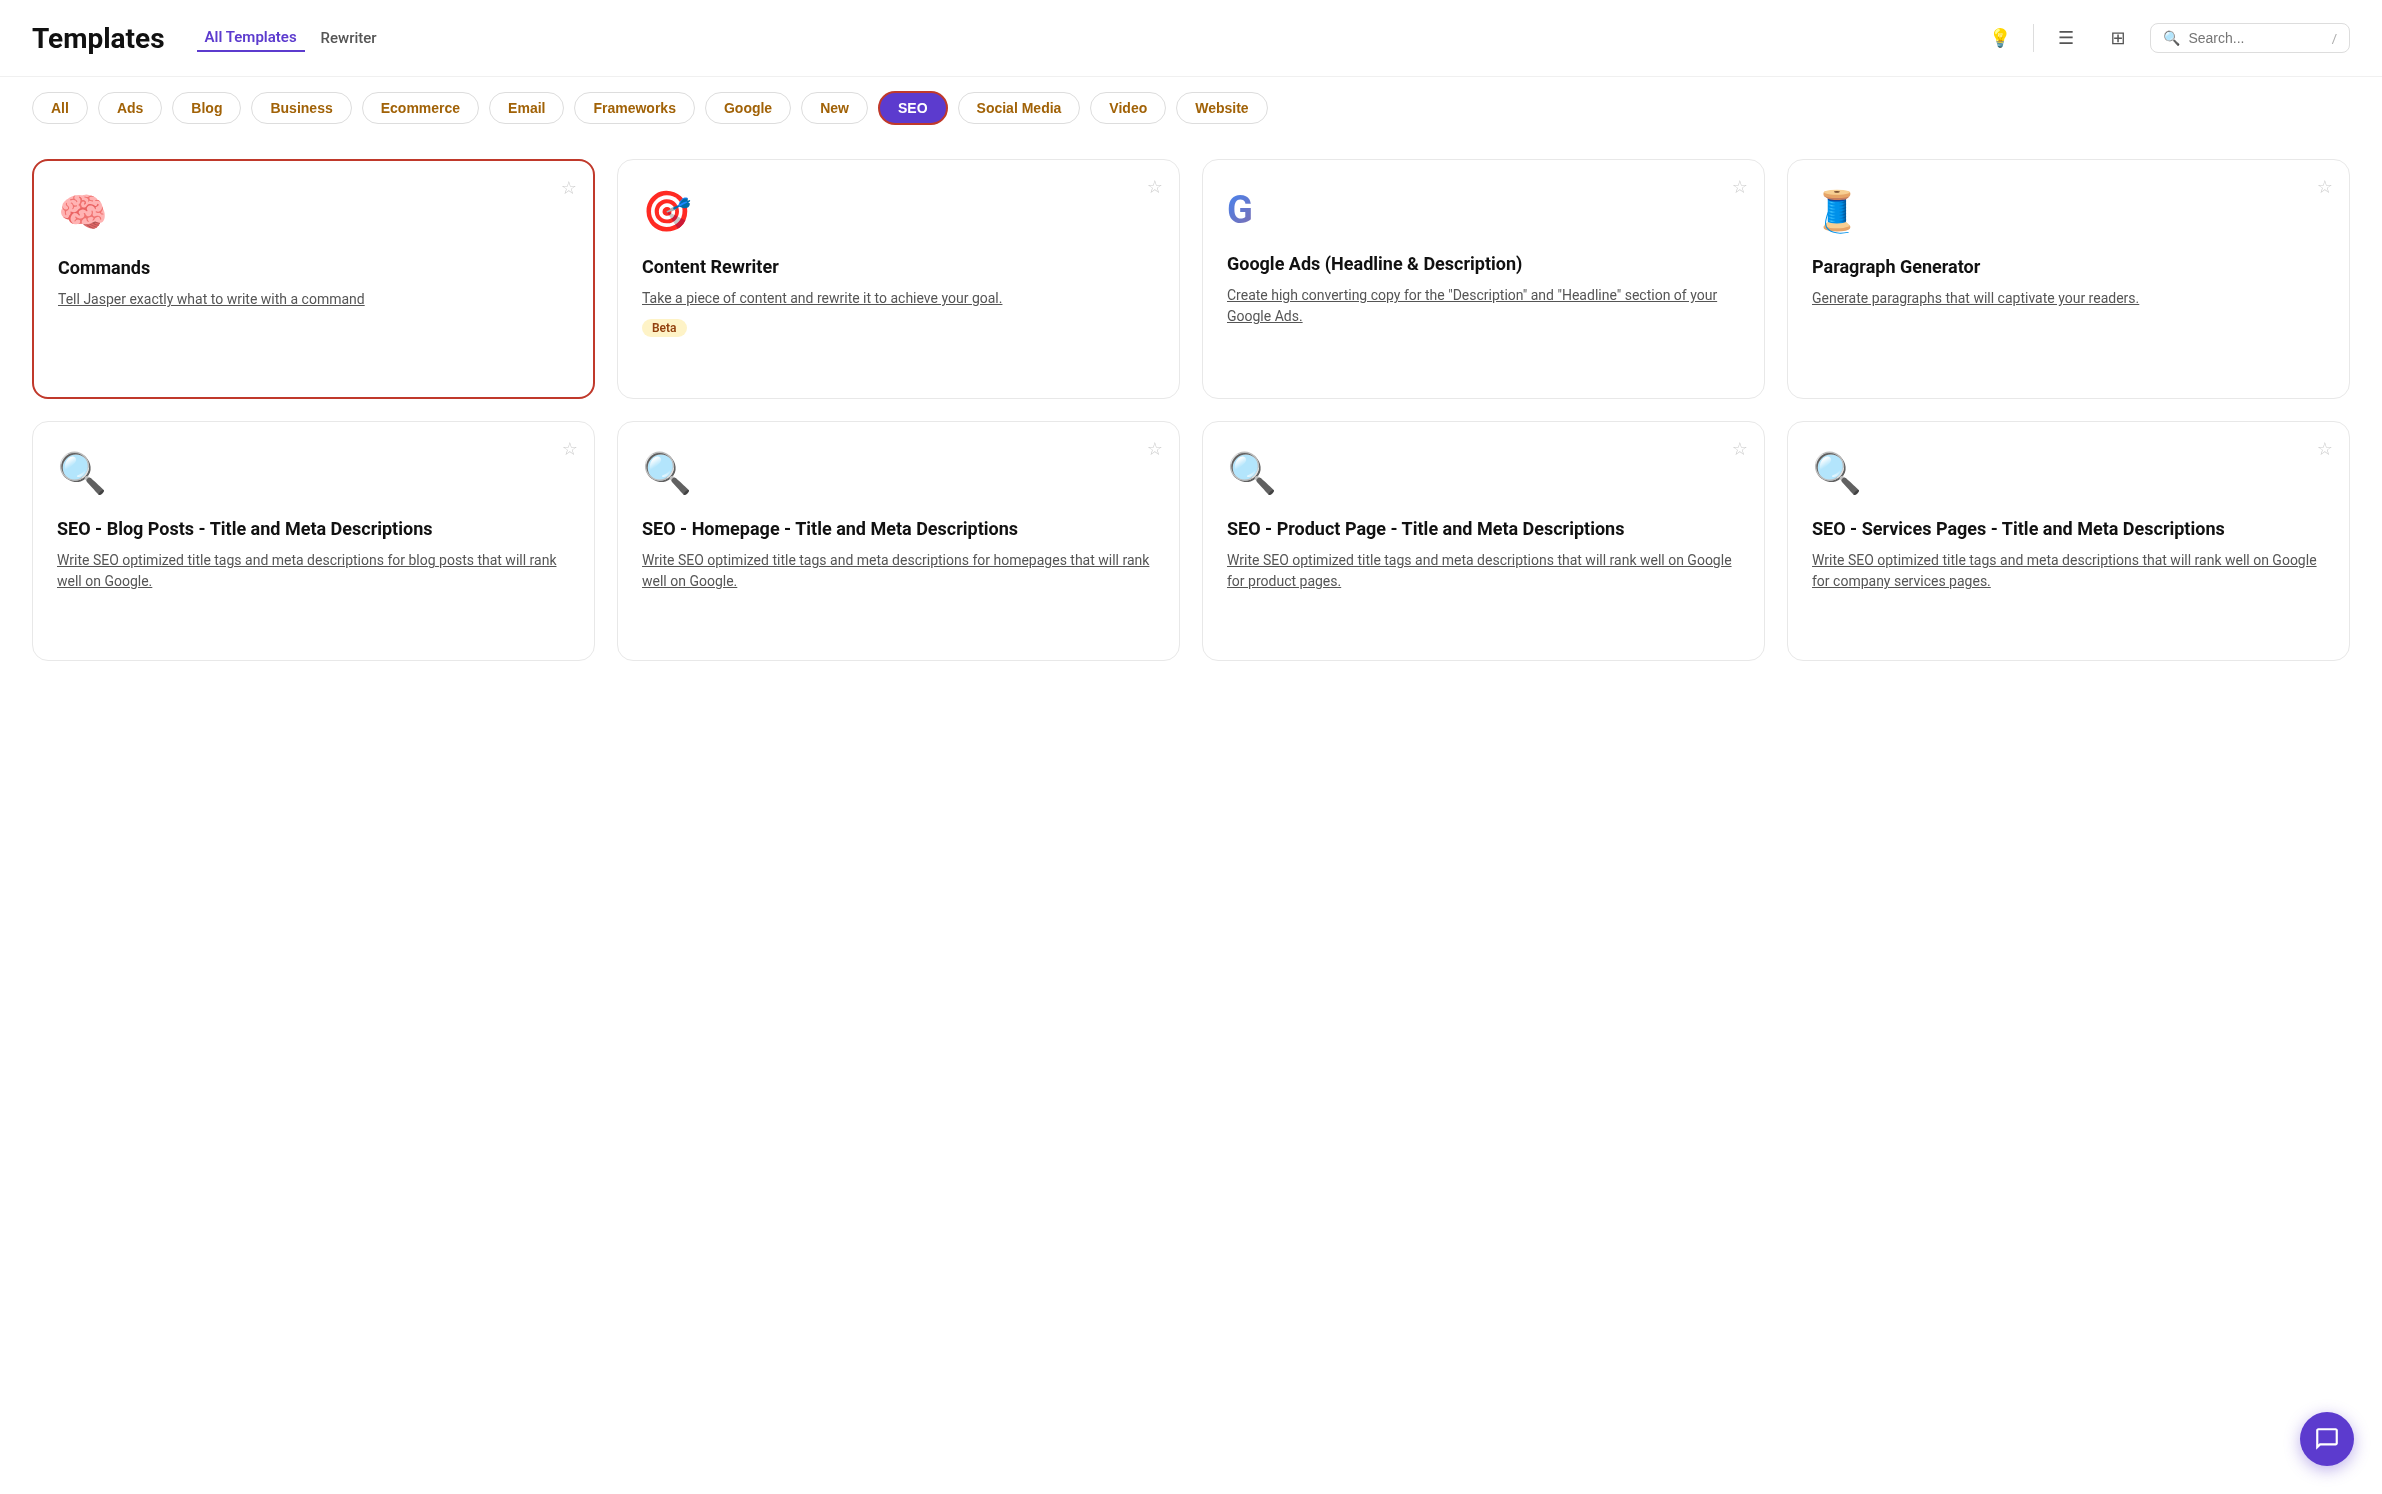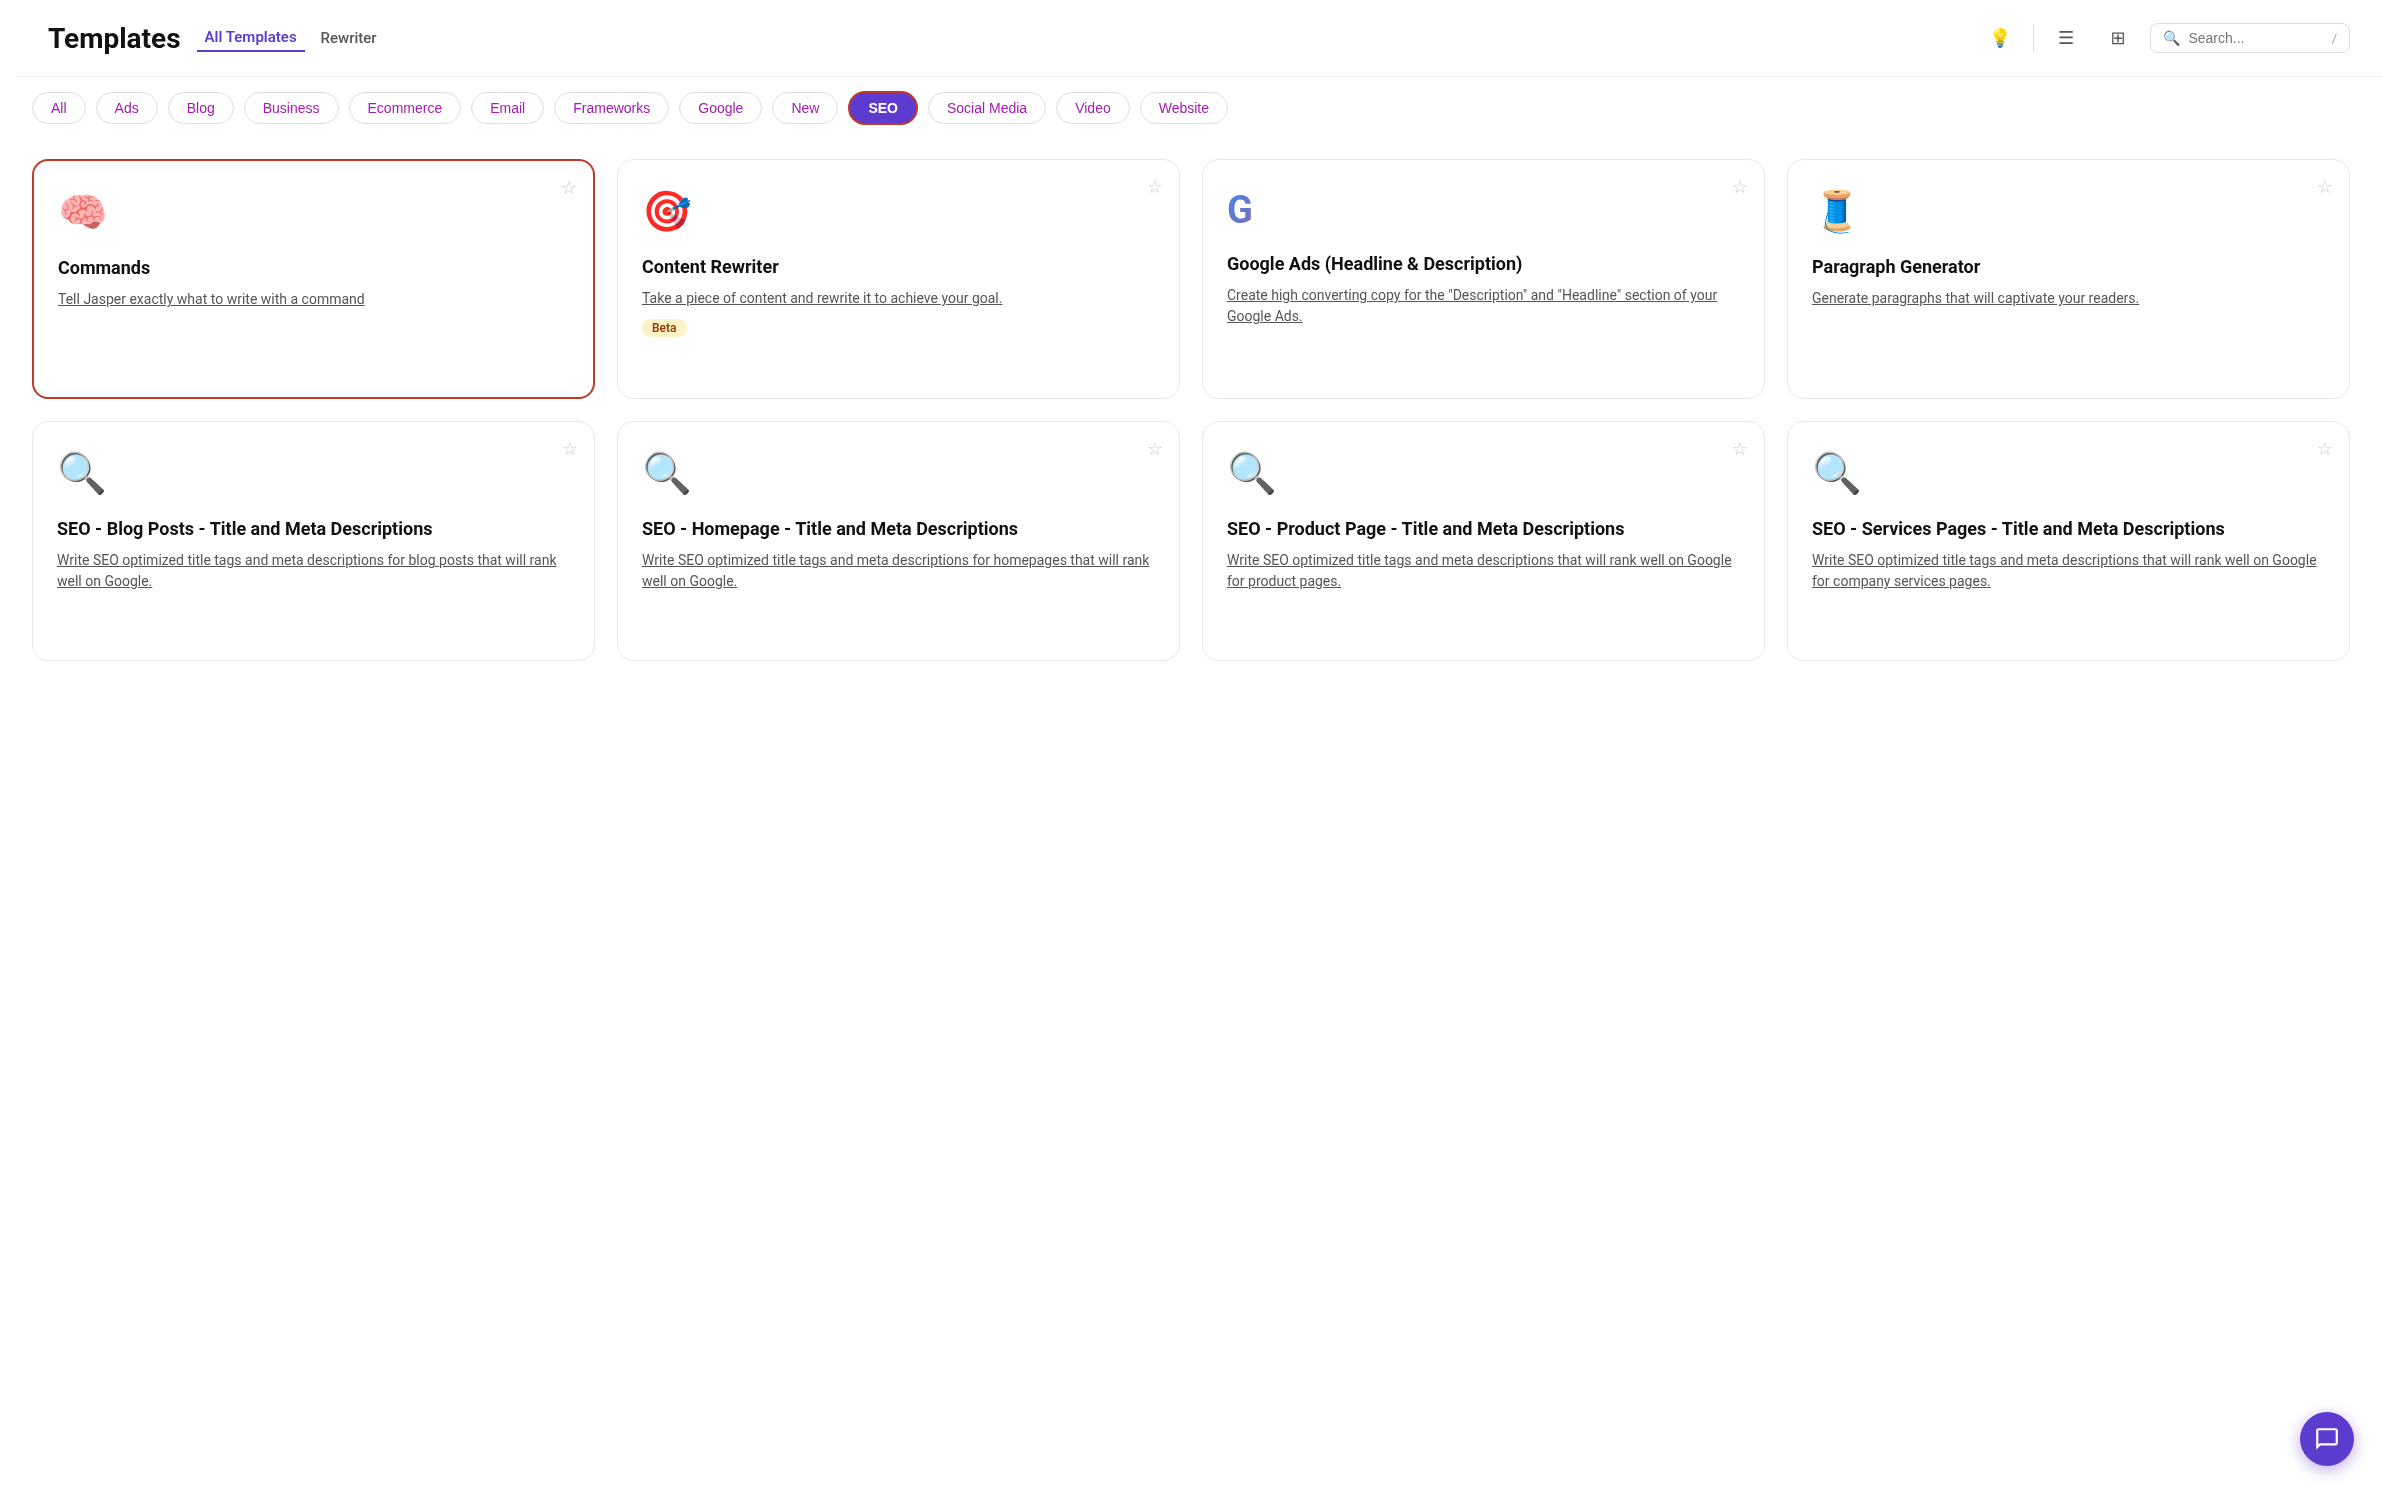--- a/index.html
+++ b/index.html
@@ -8,22 +8,21 @@
       background: #fff;
       color: #1a1a1a;
     }
 
     
     .header {
       display: flex;
       align-items: center;
       padding: 18px 32px;
       border-bottom: 1px solid #f0f0f0;
-      gap: 8px;
-      margin-left: 16px;
+      gap: 24px;
     }
     .header-title {
       font-size: 28px;
       font-weight: 700;
       color: #111;
       margin-right: 8px;
     }
     .header-nav {
       display: flex;
       gap: 8px;
@@ -100,23 +99,23 @@
       padding: 14px 32px;
       gap: 10px;
       flex-wrap: wrap;
     }
     .filter-btn {
       padding: 7px 18px;
       border: 1.5px solid #ddd;
       border-radius: 999px;
       background: #fff;
       font-size: 14px;
-      color: #a21caf;
-      cursor: pointer;
-      font-weight: 400;
+      color: #a16207;
+      cursor: pointer;
+      font-weight: 700;
       transition: all 0.15s;
     }
     .filter-btn.active {
       background: #5c3bce;
       color: #fff;
       border: 2.5px solid #c0392b;
       font-weight: 600;
     }
 
     

